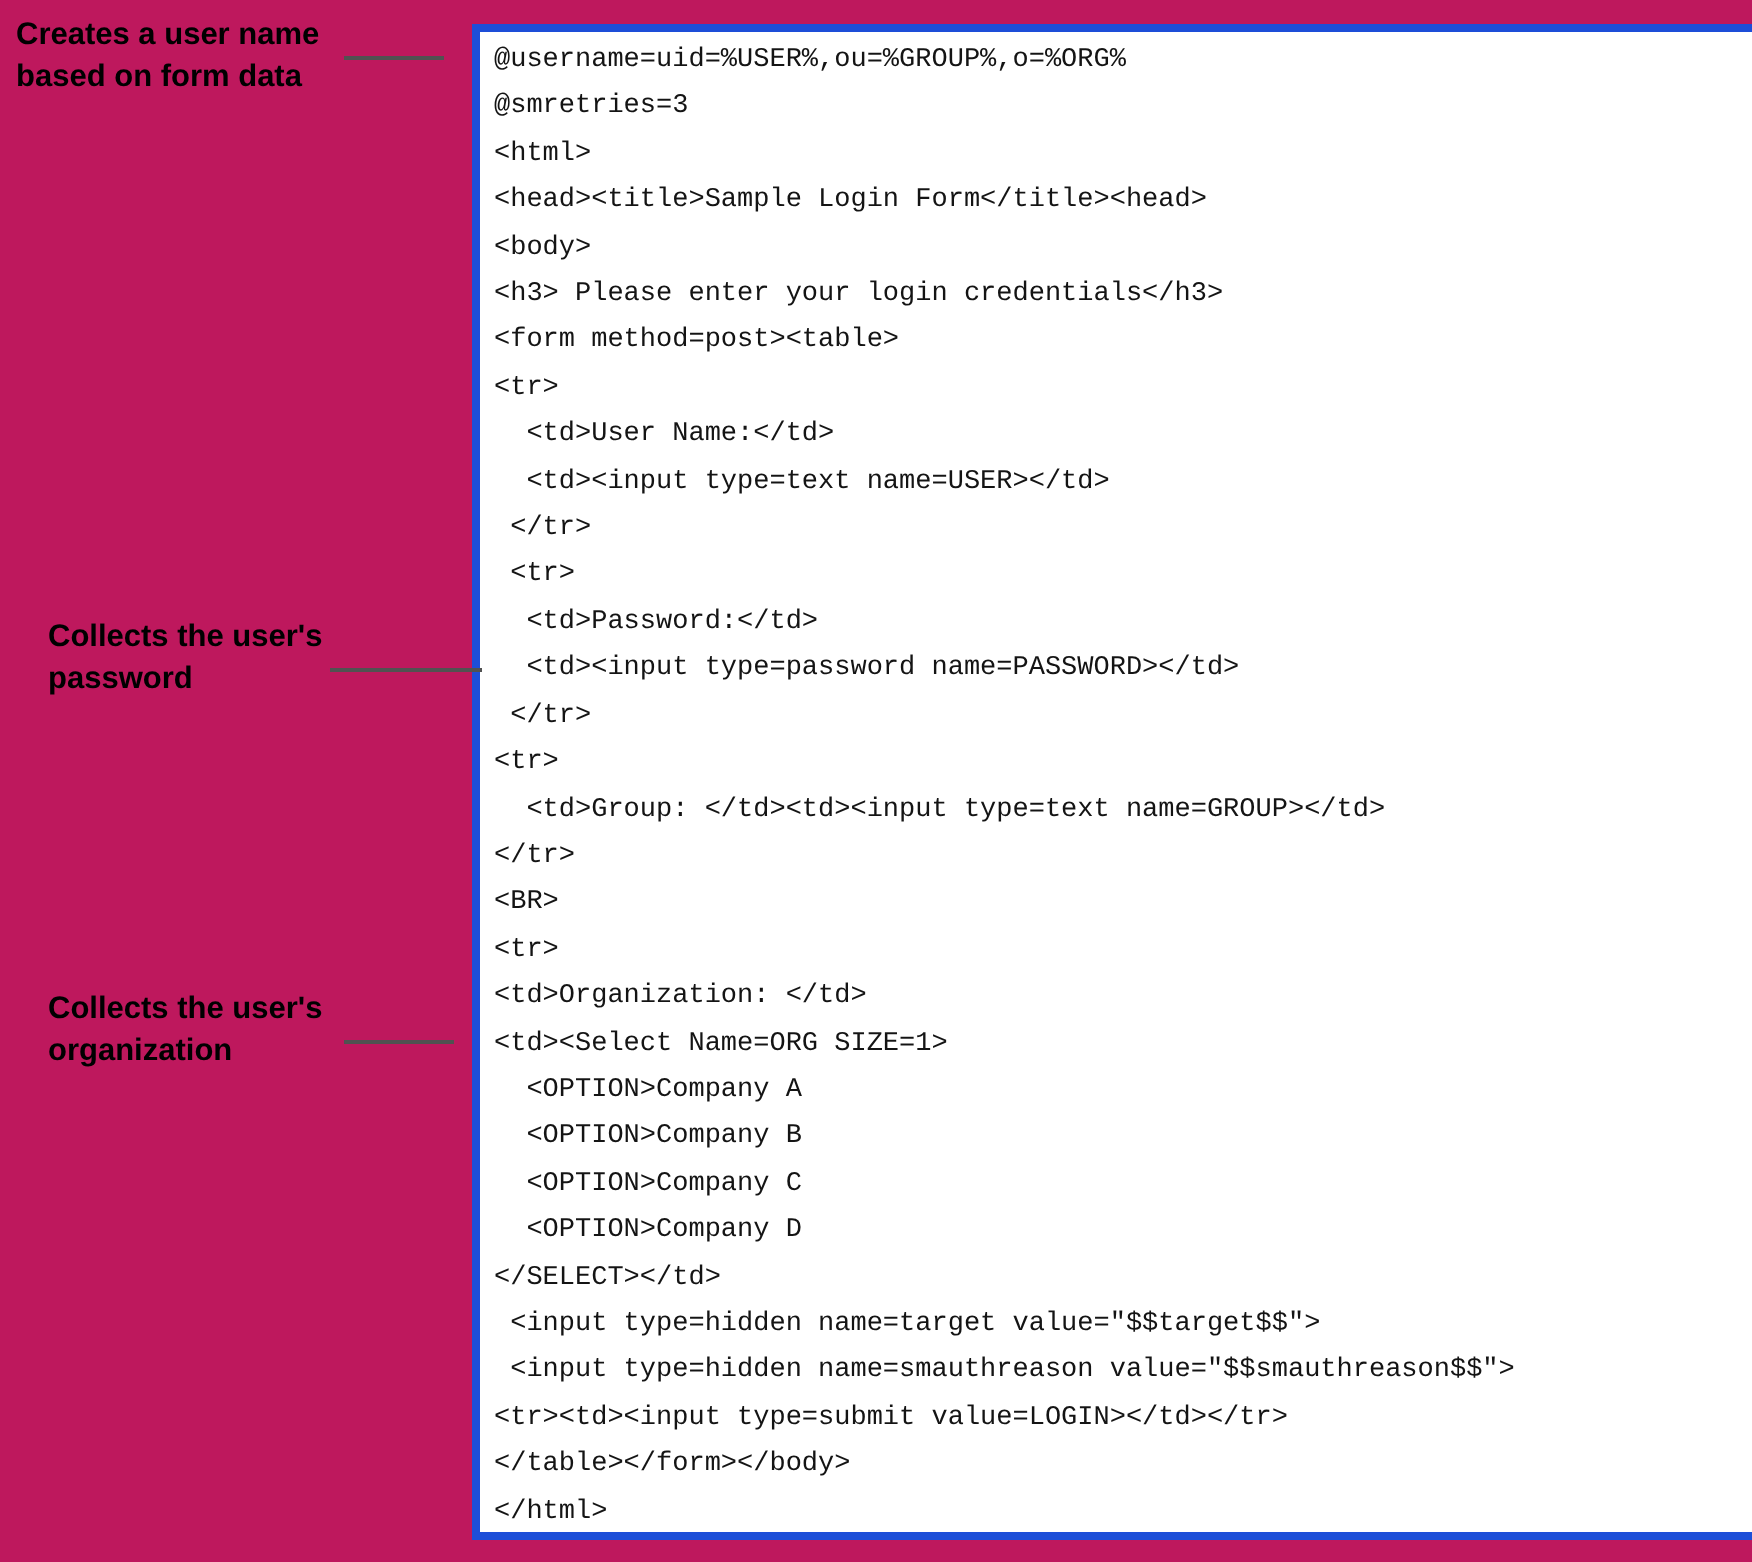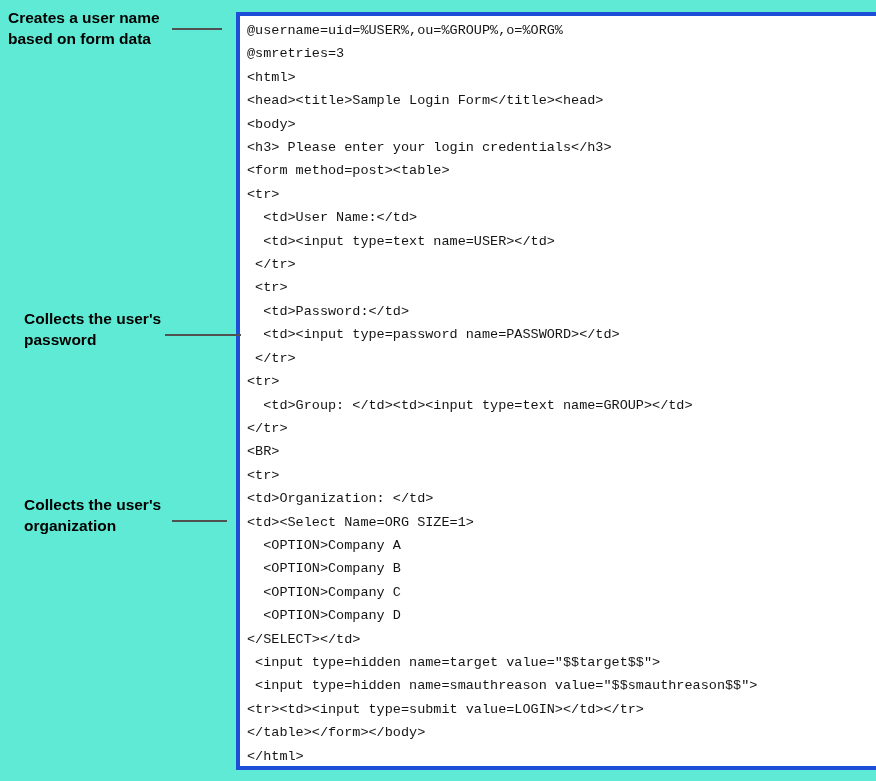--- a/index.html
+++ b/index.html
@@ -4,21 +4,21 @@
 <style>
   html, body {
     margin: 0;
     padding: 0;
     background: #ffffff;
   }
   .canvas {
     position: relative;
     width: 876px;
     height: 781px;
-    background: #5eead4;
+    background: #be185d;
     overflow: hidden;
     font-family: "Liberation Sans", sans-serif;
   }
   .code-box {
     position: absolute;
     left: 236px;
     top: 12px;
     width: 649px;
     height: 758px;
     border: 4px solid #1d4ed8;

